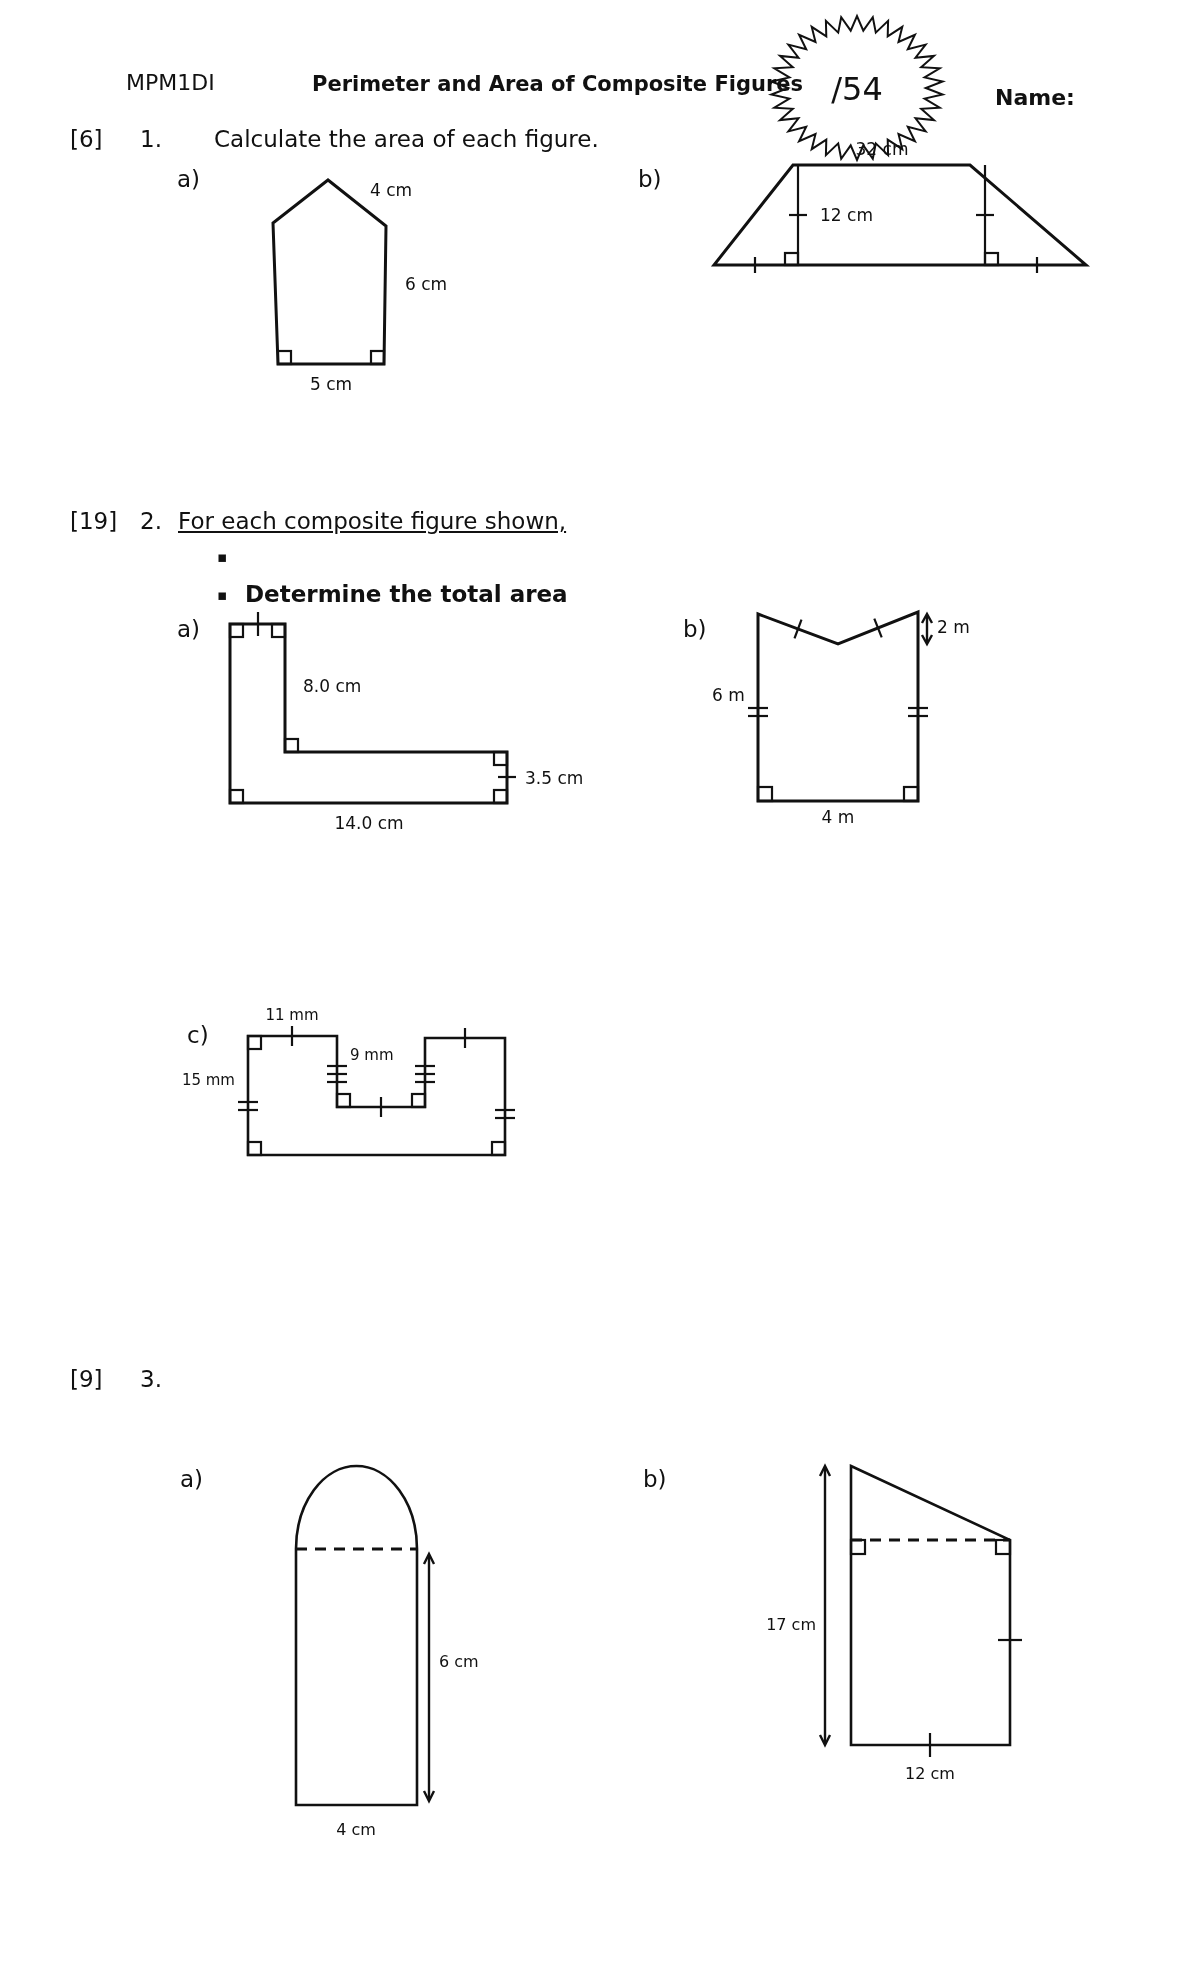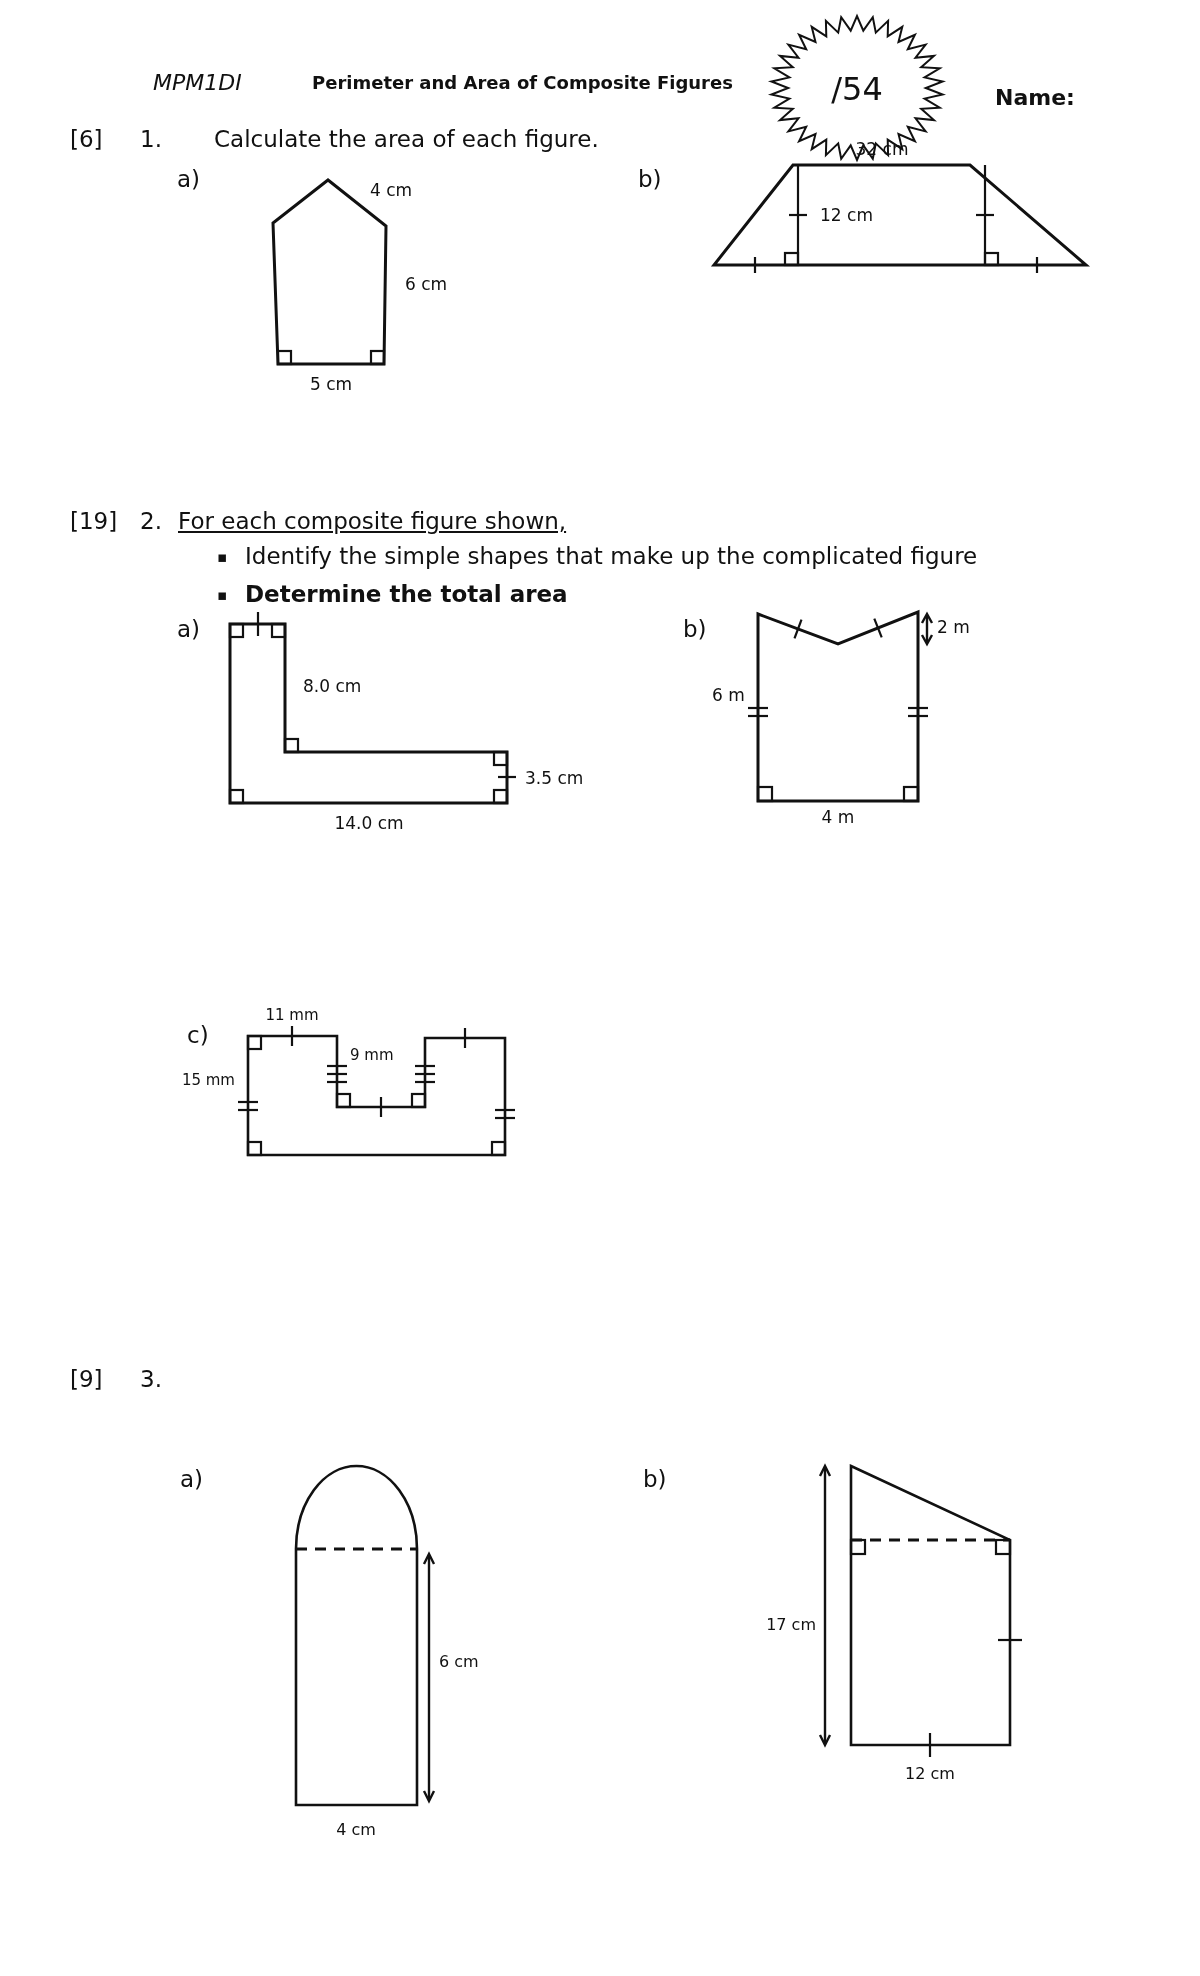--- a/index.html
+++ b/index.html
@@ -15,22 +15,22 @@
   .thin{fill:none;stroke:#111;stroke-width:2.2;}
   .sq{fill:none;stroke:#111;stroke-width:2.2;}
   .dash{fill:none;stroke:#111;stroke-width:2.8;stroke-dasharray:11 8;}
   .arrow{fill:none;stroke:#111;stroke-width:2.4;}
 </style>
 </head>
 <body>
 
 <div id="page">
 
-  <span class="abs t22" style="left:153px;top:70px;font-style:italic;">MPM1DI</span>
-  <span class="abs bold" style="left:312px;top:72px;font-size:18px;">Perimeter and Area of Composite Figures</span>
+  <span class="abs t22" style="left:126px;top:70px;">MPM1DI</span>
+  <span class="abs bold" style="left:312px;top:72px;font-size:21px;">Perimeter and Area of Composite Figures</span>
 
   <svg style="left:768px;top:8px;" width="178" height="160" viewBox="0 0 178 160">
     <polygon points="157.8,80.0 174.6,86.6 156.6,90.6 171.7,99.7 153.2,100.8 166.0,112.1 147.5,110.3 157.6,123.4 139.8,118.8 146.9,133.2 130.5,126.0 134.3,141.2 119.7,131.6 120.1,147.1 107.8,135.4 104.8,150.8 95.3,137.4 89.0,152.0 82.7,137.4 73.2,150.8 70.2,135.4 57.9,147.1 58.3,131.6 43.7,141.2 47.5,126.0 31.1,133.2 38.2,118.8 20.4,123.4 30.5,110.3 12.0,112.1 24.8,100.8 6.3,99.7 21.4,90.6 3.4,86.6 20.2,80.0 3.4,73.4 21.4,69.4 6.3,60.3 24.8,59.2 12.0,47.9 30.5,49.7 20.4,36.6 38.2,41.2 31.1,26.8 47.5,34.0 43.7,18.8 58.3,28.4 57.9,12.9 70.2,24.6 73.2,9.2 82.7,22.6 89.0,8.0 95.3,22.6 104.8,9.2 107.8,24.6 120.1,12.9 119.7,28.4 134.3,18.8 130.5,34.0 146.9,26.8 139.8,41.2 157.6,36.6 147.5,49.7 166.0,47.9 153.2,59.2 171.7,60.3 156.6,69.4 174.6,73.4" fill="none" stroke="#111" stroke-width="2"></polygon>
     <text x="89" y="92" text-anchor="middle" font-size="32">/54</text>
   </svg>
 
   <span class="abs t22 bold" style="left:995px;top:85px;">Name:</span>
 
   <span class="abs t23" style="left:70px;top:126px;">[6]</span>
   <span class="abs t23" style="left:140px;top:126px;">1.</span>
@@ -68,21 +68,20 @@
     </g>
     <text x="192" y="25" text-anchor="middle" font-size="17">32 cm</text>
     <text x="130" y="91" font-size="17">12 cm</text>
   </svg>
 
   <span class="abs t23" style="left:70px;top:508px;">[19]</span>
   <span class="abs t23" style="left:140px;top:508px;">2.</span>
   <span class="abs t23" style="left:178px;top:508px;text-decoration:underline;">For each composite figure shown,</span>
 
   <span class="abs" style="left:217px;top:548px;font-size:15px;">▪</span>
-  <span class="abs t23" style="left:245px;top:543px;">Identify the simple shapes that make up the complicated figure</span>
   <span class="abs" style="left:217px;top:586px;font-size:15px;">▪</span>
   <span class="abs t23" style="left:245px;top:581px;font-weight:bold;">Determine the total area</span>
 
   <span class="abs t23" style="left:177px;top:616px;">a)</span>
   <span class="abs t23" style="left:683px;top:616px;">b)</span>
   <span class="abs t23" style="left:187px;top:1022px;">c)</span>
 
   <svg style="left:215px;top:598px;" width="370" height="245" viewBox="0 0 370 245">
     <polygon class="outline" points="15,26 70,26 70,154 292,154 292,205 15,205"></polygon>
     <g>

